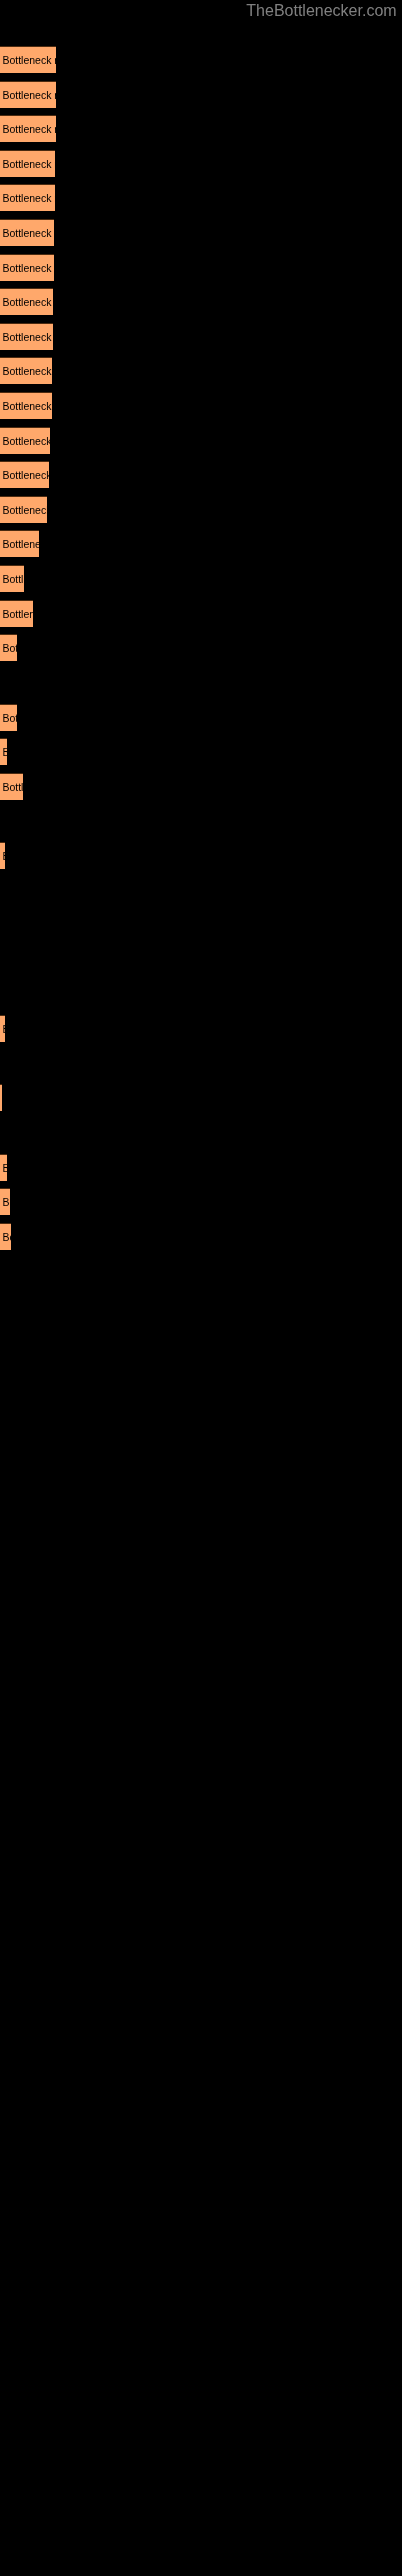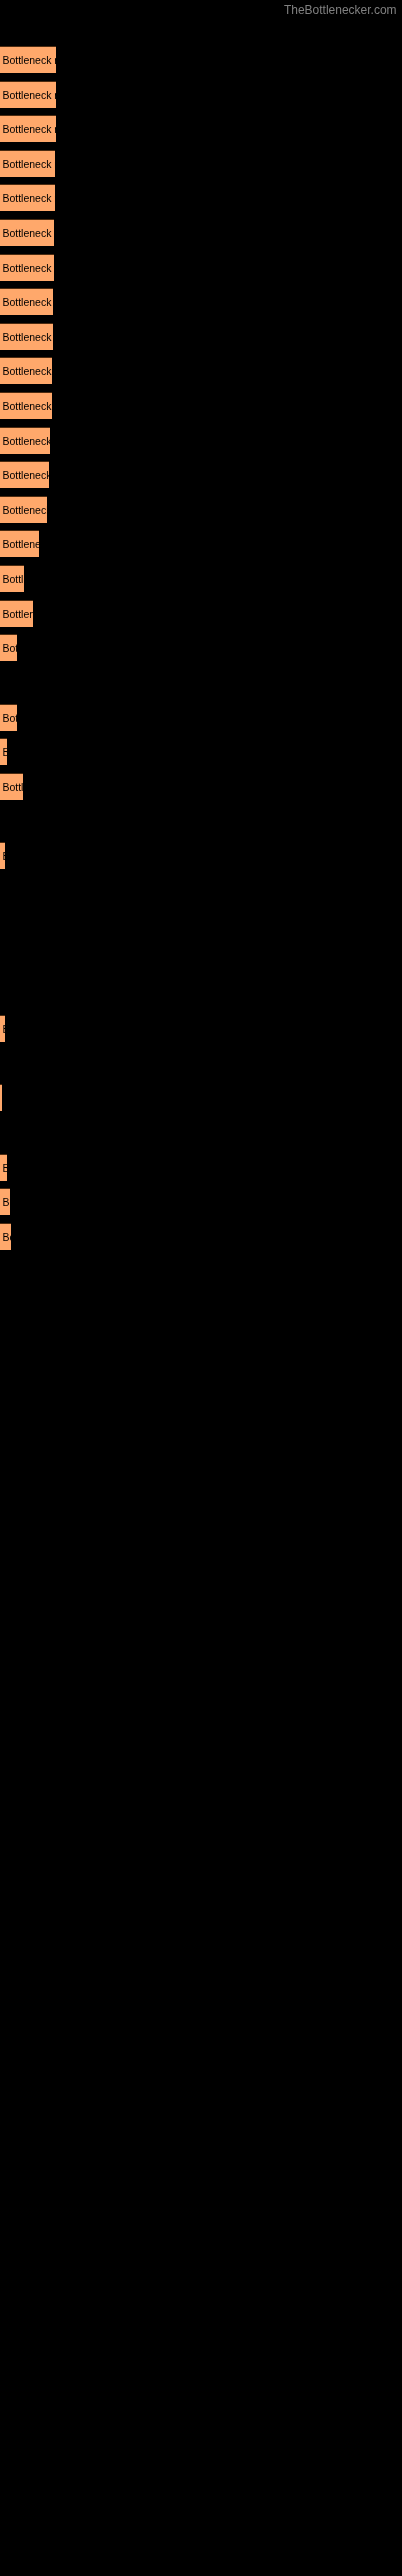--- a/index.html
+++ b/index.html
@@ -18,21 +18,21 @@
     position: relative;
     width: 403px;
     height: 2576px;
     background: #000000;
   }
   .site-title {
     position: absolute;
     right: 6.4px;
     top: 0.8px;
     font-family: "Liberation Sans", sans-serif;
-    font-size: 12px;
+    font-size: 16px;
     line-height: 19.3px;
     color: #808080;
     white-space: nowrap;
     letter-spacing: 0px;
   }
   .chart-area {
     position: absolute;
     left: 0;
     top: 0;
     width: 403px;

